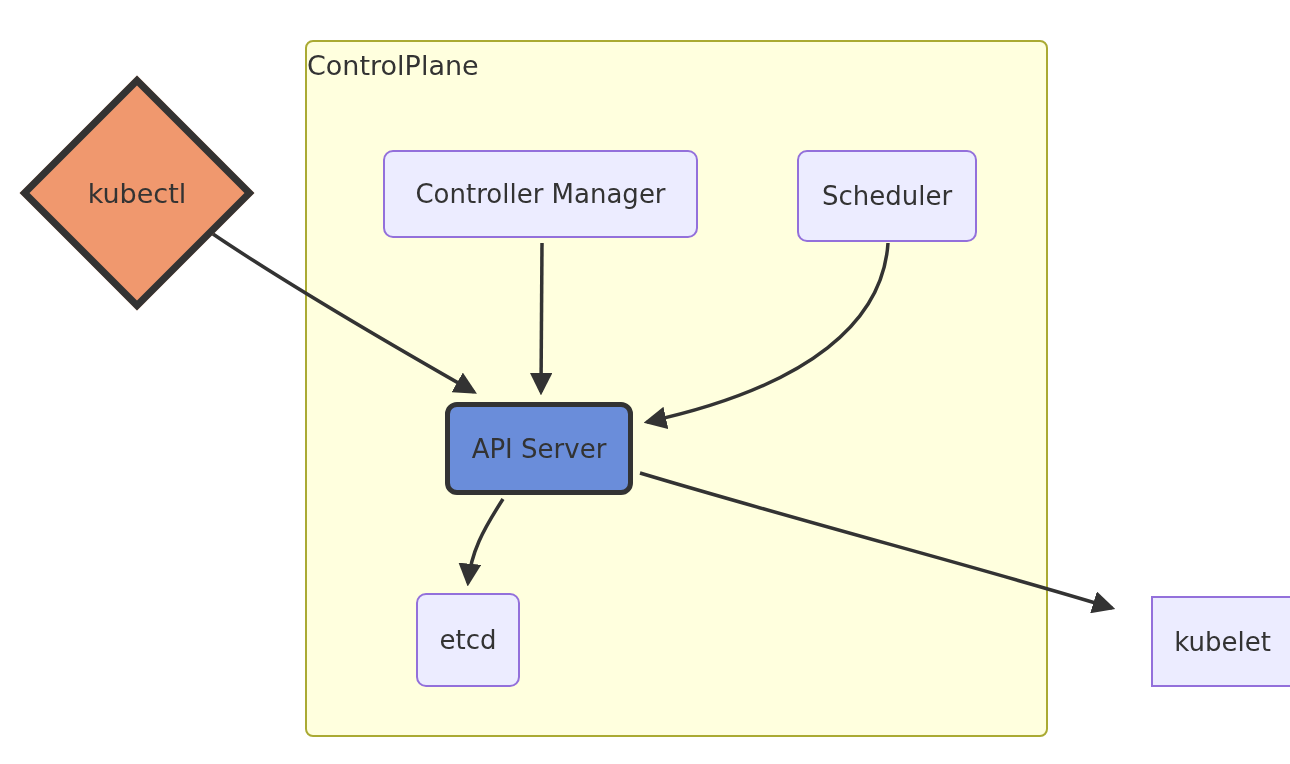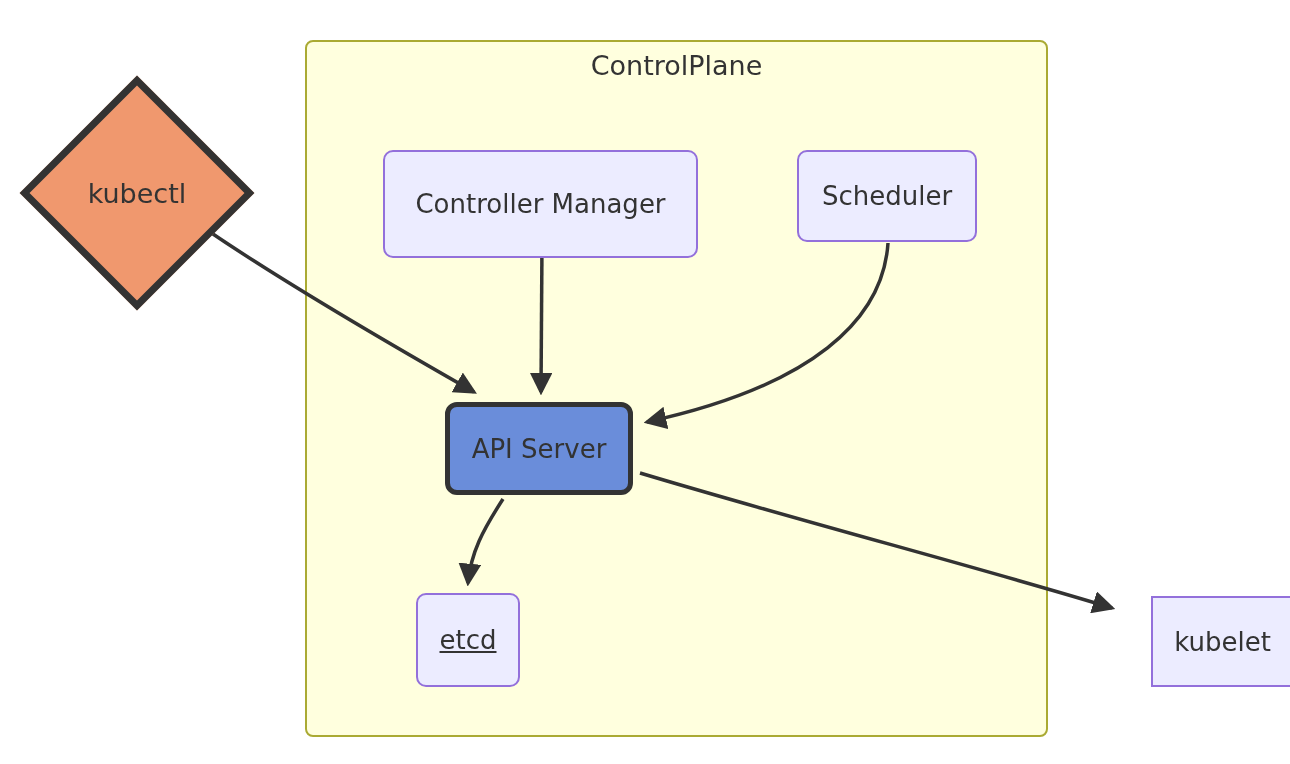--- a/index.html
+++ b/index.html
@@ -26,21 +26,20 @@
     background: var(--cluster-fill, #ffffde);
     border: 2px solid var(--cluster-border, #aaaa33);
     border-radius: 8px;
     box-sizing: border-box;
   }
   .cluster-title {
     position: absolute;
     top: 8px;
     left: 0;
     width: 100%;
-    text-align: center;
     font-size: 27px;
     color: var(--text-color, #333333);
   }
   
   #edges {
     position: absolute;
     left: 0;
     top: 0;
     width: 1290px;
     height: 764px;
@@ -59,23 +58,23 @@
   }
   .node.default {
     background: var(--node-fill, #ECECFF);
     border: 2px solid var(--node-border, #9370DB);
     border-radius: 10px;
   }
   .node.square {
     border-radius: 0;
     margin-left: 32px;
   }
-  #node-controller-manager { left: 383px; top: 150px; width: 315px; height: 108px; }
+  #node-controller-manager { left: 383px; top: 150px; width: 315px; height: 88px; }
   #node-scheduler          { left: 797px; top: 150px; width: 180px; height: 92px; }
-  #node-etcd               { left: 416px; top: 593px; width: 104px; height: 94px; text-decoration: underline; }
+  #node-etcd               { left: 416px; top: 593px; width: 104px; height: 94px; }
   #node-kubelet            { left: 1119px; top: 596px; width: 143px; height: 91px; }
   #node-api-server {
     left: 445px; top: 402px; width: 188px; height: 93px;
     background: var(--api-fill, #6A8DDA);
     border: 5px solid var(--edge-color, #333333);
     border-radius: 12px;
   }
   
   .diamond-wrap {
     position: absolute;

